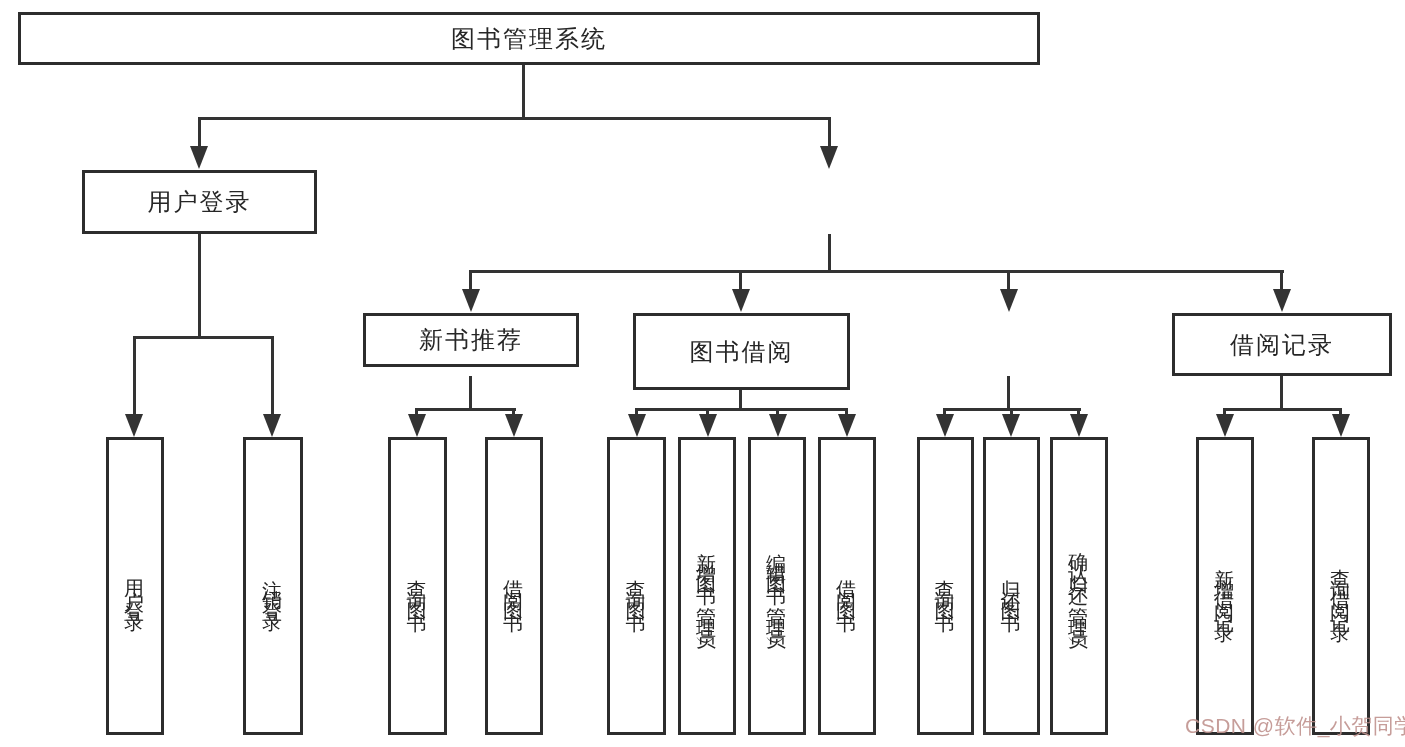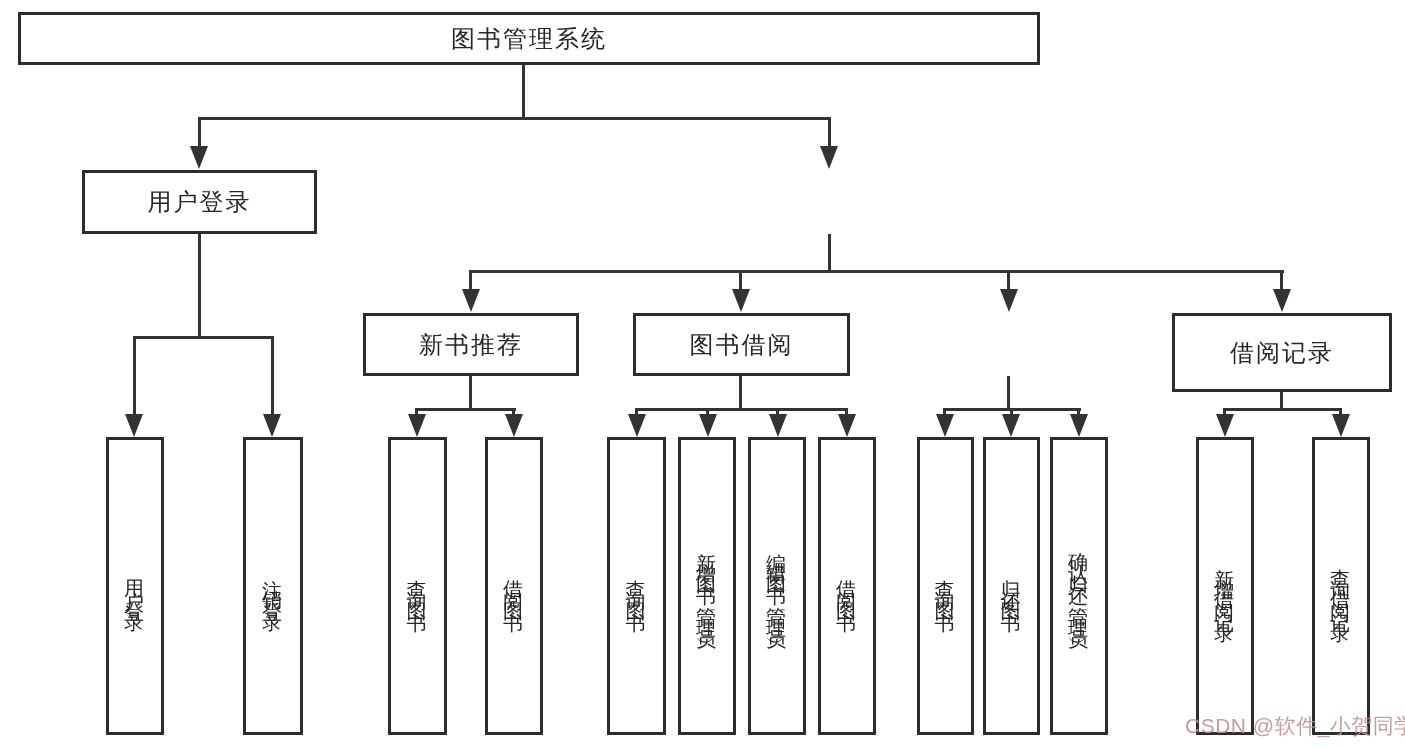--- a/index.html
+++ b/index.html
@@ -35,30 +35,30 @@
 
   <div class="node" style="left:18px;top:12px;width:1022px;height:53px">
     <span>图书管理系统</span>
   </div>
 
   <div class="node" style="left:82px;top:170px;width:235px;height:64px">
     <span>用户登录</span>
   </div>
 
 
-  <div class="node" style="left:363px;top:313px;width:216px;height:63px">
+  <div class="node" style="left:363px;top:313px;width:216px;height:54px">
     <span>新书推荐</span>
   </div>
 
-  <div class="node" style="left:633px;top:313px;width:217px;height:63px">
+  <div class="node" style="left:633px;top:313px;width:217px;height:77px">
     <span>图书借阅</span>
   </div>
 
 
-  <div class="node" style="left:1172px;top:313px;width:220px;height:79px">
+  <div class="node" style="left:1172px;top:313px;width:220px;height:63px">
     <span>借阅记录</span>
   </div>
 
   <div class="node leaf" style="left:106px;top:437px;width:58px;height:298px">
     <span>用户登录</span>
   </div>
 
   <div class="node leaf" style="left:243px;top:437px;width:60px;height:298px">
     <span>注销登录</span>
   </div>

